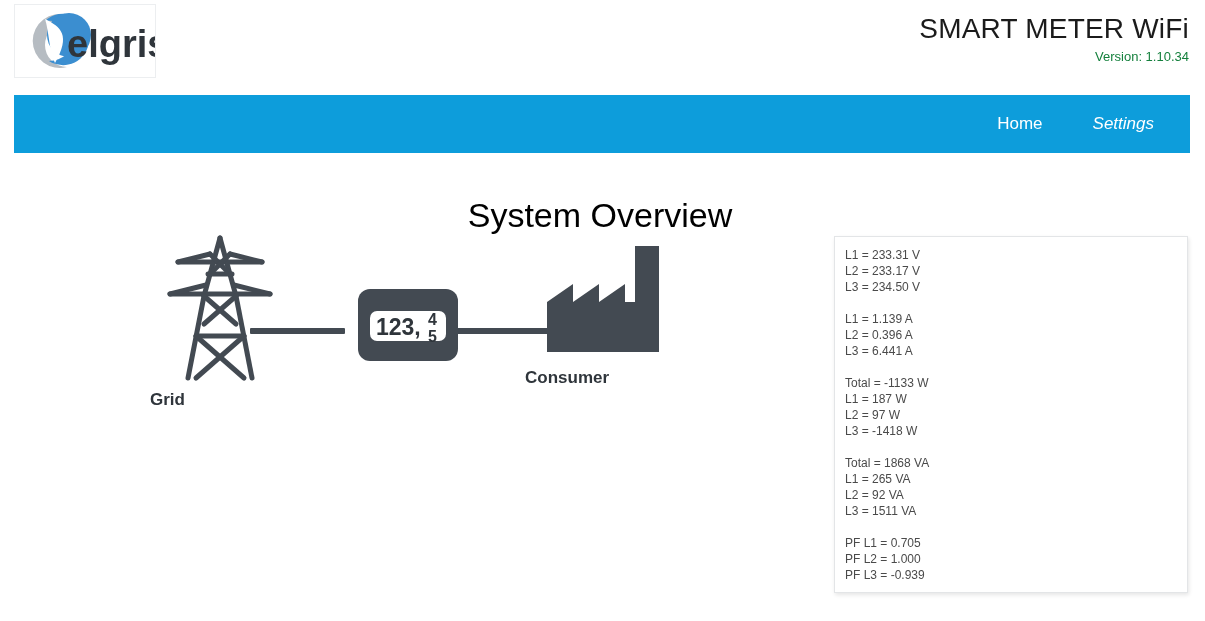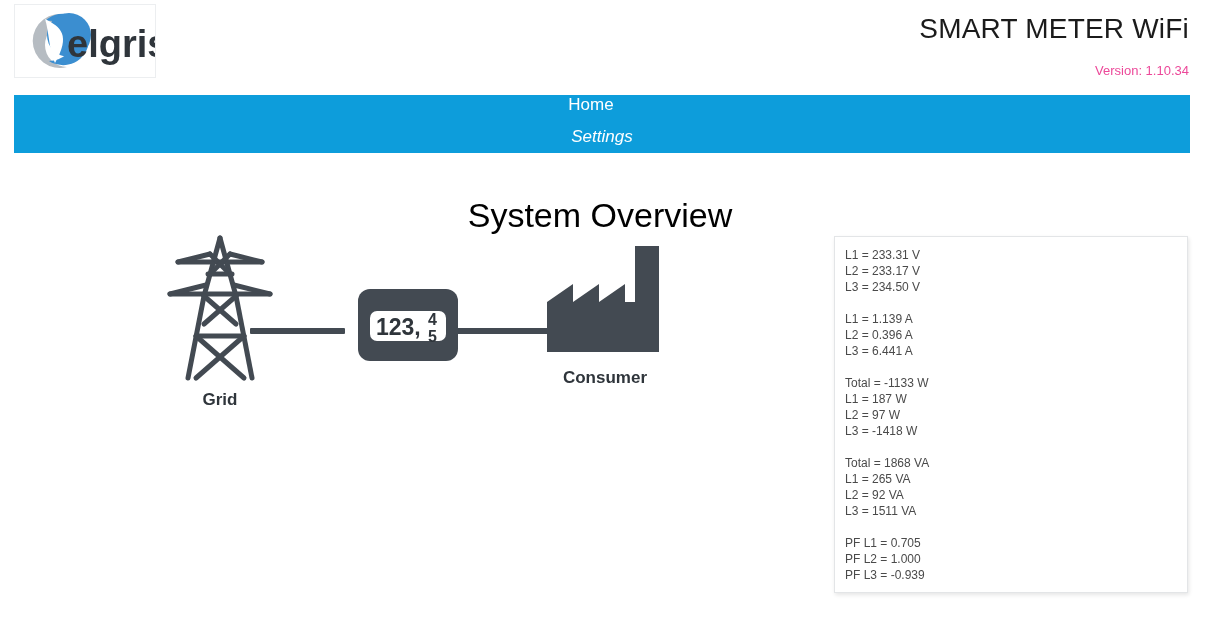--- a/index.html
+++ b/index.html
@@ -42,38 +42,37 @@
     font-weight: 400;
     color: #1b1b1b;
     letter-spacing: 0.2px;
     line-height: 32px;
     white-space: nowrap;
     margin-top: 7px;
   }
   .app-version {
     font-size: 13px;
     font-weight: 400;
-    color: #ec4899;
+    color: #15803d;
     line-height: 18px;
-    margin-top: 17px;
+    margin-top: 3px;
     white-space: nowrap;
   }
 
   
   .navbar {
     position: absolute;
     left: 14px; top: 95px;
     width: 1176px; height: 58px;
     background: #0d9ddb;
     display: flex;
     align-items: center;
     justify-content: flex-end;
     box-sizing: border-box;
     padding-right: 22px;
-    flex-direction: column;
   }
   .nav-item {
     color: #ffffff;
     font-size: 17px;
     line-height: 20px;
     padding: 6px 14px;
     cursor: pointer;
     white-space: nowrap;
   }
   .nav-item + .nav-item { margin-left: 22px; font-style: italic; }
@@ -92,21 +91,20 @@
   
   .page-title span { display: inline-block; margin-left: -5px; }
 
   .diagram {
     position: absolute;
     left: 140px; top: 232px;
     width: 620px; height: 200px;
   }
   .node {
     position: absolute;
-    text-align: center;
   }
   .node-icon {
     display: block;
     margin: 0 auto;
   }
   .node-label {
     font-size: 17px;
     font-weight: bold;
     color: #2f353b;
     margin-top: 6px;

